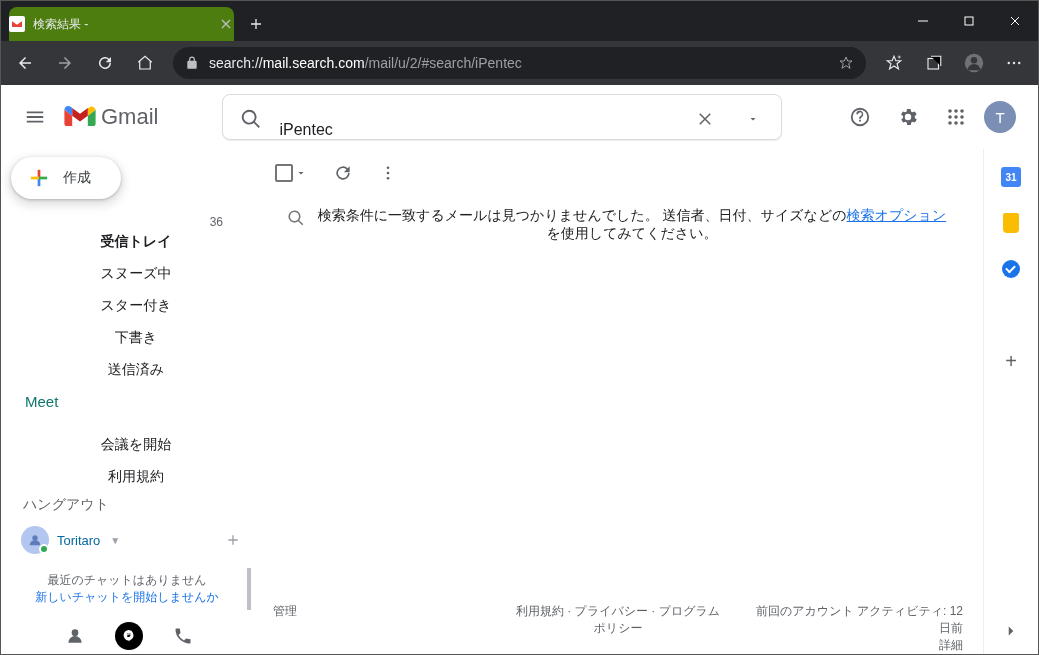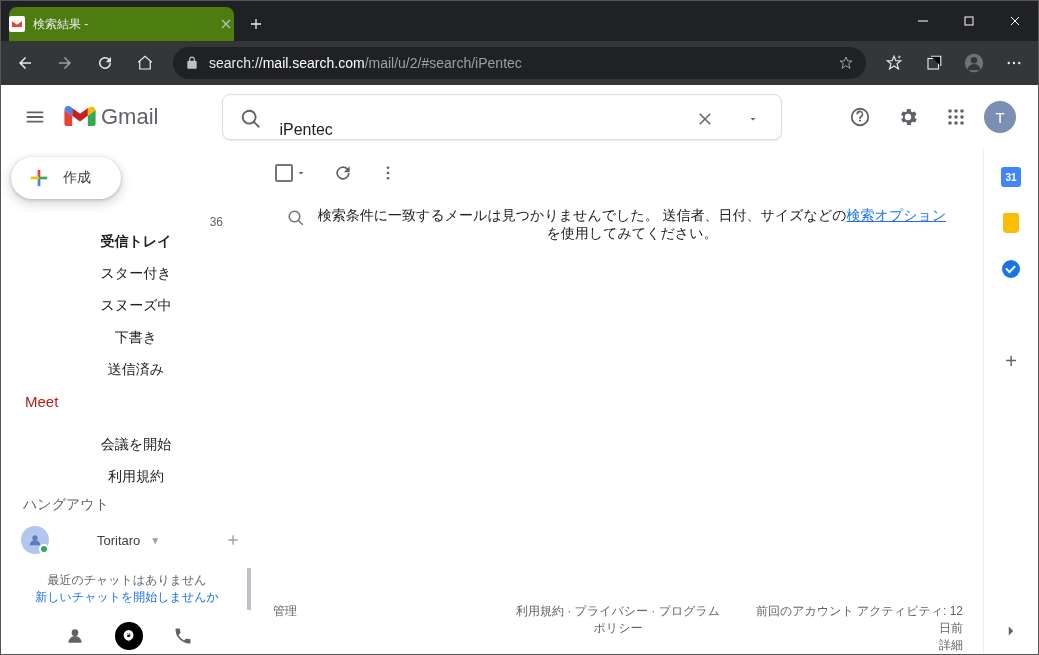--- a/index.html
+++ b/index.html
@@ -42,27 +42,27 @@
 
 .gmail-body { display:flex; height: calc(100% - 40px - 44px - 64px); }
 .sidebar { width:256px; display:flex; flex-direction:column; }
 .compose { margin:8px 8px 16px 10px; height:48px; width:110px; border-radius:24px; box-shadow: 0 1px 3px rgba(60,64,67,.3), 0 4px 8px 3px rgba(60,64,67,.15); display:flex; align-items:center; gap:10px; padding-left:14px; cursor:pointer; background:#fff;}
 .compose-text { font-size:14px; color:#3c4043; }
 .nav { list-style:none; }
 .nav-item { position:relative; height:32px; display:flex; align-items:center; padding-left:26px; gap:18px; color:#202124; font-size:14px; border-radius:0 16px 16px 0; cursor:pointer; margin-right:12px;flex-direction:column;}
 .nav-item.active { font-weight:700; }
 .nav-item .count { position:absolute; right:22px; font-size:12px; color:#5f6368; font-weight:400;}
 .nav-item svg { color:#5f6368; }
-.section-title { padding:18px 0 8px 24px; font-size:15px; font-weight:500; color:#b91c1c;}
+.section-title { padding:18px 0 8px 24px; font-size:15px; font-weight:500; color:#0f766e;}
 .hangouts-title { padding:14px 0 8px 22px; font-size:14px; color:#5f6368;}
 .hangout-user { display:flex; align-items:center; gap:8px; padding:4px 16px 4px 20px;}
 .presence { position:relative; width:28px; height:28px;}
 .presence .circle { width:28px; height:28px; border-radius:50%; background:#b3c6f0; display:flex; align-items:center; justify-content:center;}
 .presence .dot { position:absolute; bottom:0; right:0; width:10px; height:10px; border-radius:50%; background:#34a853; border:2px solid #fff;}
-.hangout-name { font-size:13px; color:#404040;margin-left:40px;}
+.hangout-name { font-size:13px; color:#0369a1;}
 .hangout-caret { color:#9aa0a6; font-size:10px; margin-left:2px;}
 .hangout-add { margin-left:auto; color:#9aa0a6; cursor:pointer;}
 .chat-empty { margin:10px 6px 8px 6px; border-right:4px solid #bdc1c6; padding: 4px 10px; text-align:center;}
 .chat-empty .l1 { font-size:12px; color:#5f6368;}
 .chat-empty .l2 { font-size:12px; color:#1a73e8; cursor:pointer;}
 .hangout-footer { margin-top:auto; height:40px; display:flex; align-items:center; justify-content:center; gap:22px; border-top:0;}
 .hf-btn { width:36px; height:36px; display:flex; align-items:center; justify-content:center; color:#5f6368; cursor:pointer;}
 .hf-btn.active { background:#000; color:#fff; border-radius:50%; width:28px; height:28px;}
 
 .main { flex:1; display:flex; flex-direction:column; border-right:1px solid #eceff1; padding-right:4px;}
@@ -277,30 +277,30 @@
     <ul class="nav">
       <li class="nav-item active">
         <svg width="20" height="20" viewBox="0 0 24 24">
             <path fill="none" stroke="currentColor" stroke-width="2" d="M3 5h18v14H3zM3 13h5l2 3h4l2-3h5"></path>
           </svg>
         <span>受信トレイ</span>
         <span class="count">36</span>
       </li>
       <li class="nav-item">
         <svg width="20" height="20" viewBox="0 0 24 24">
-            <path fill="currentColor" d="M12 3l2.5 6H21l-5 4 2 7-6-4-6 4 2-7-5-4h6.5z"></path>
-          </svg>
-        <span>スター付き</span>
-      </li>
-      <li class="nav-item">
-        <svg width="20" height="20" viewBox="0 0 24 24">
             <circle cx="12" cy="12" r="8" fill="currentColor"></circle>
             <path stroke="#fff" stroke-width="1.6" d="M12 8v5l3 2"></path>
           </svg>
         <span>スヌーズ中</span>
+      </li>
+      <li class="nav-item">
+        <svg width="20" height="20" viewBox="0 0 24 24">
+            <path fill="currentColor" d="M12 3l2.5 6H21l-5 4 2 7-6-4-6 4 2-7-5-4h6.5z"></path>
+          </svg>
+        <span>スター付き</span>
       </li>
       <li class="nav-item">
         <svg width="20" height="20" viewBox="0 0 24 24">
             <path fill="currentColor" d="M6 2h9l4 4v16H6zM14 3v5h5"></path>
           </svg>
         <span>下書き</span>
       </li>
       <li class="nav-item">
         <svg width="20" height="20" viewBox="0 0 24 24">
             <path fill="currentColor" d="M3 4l18 8-18 8 3-8z"></path>

